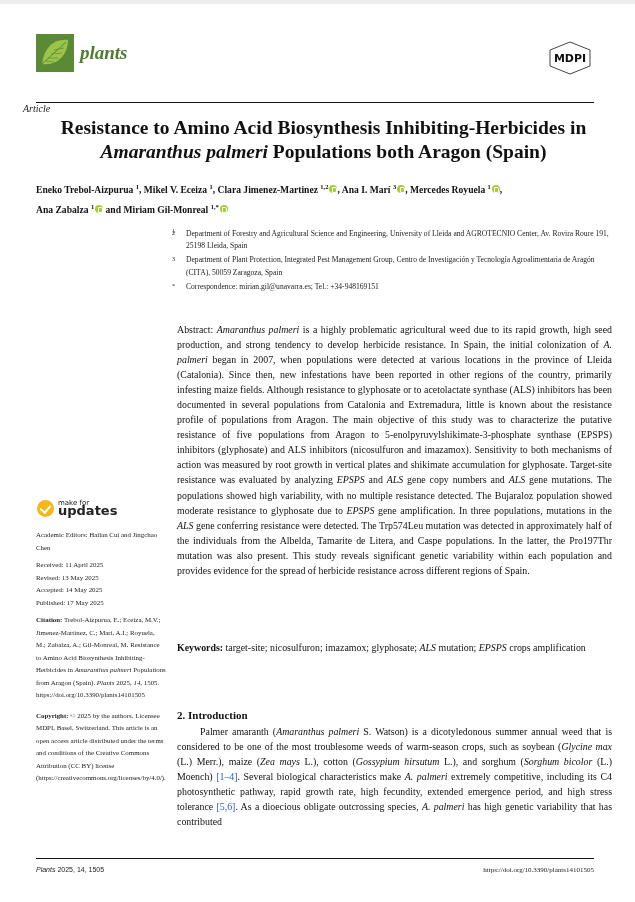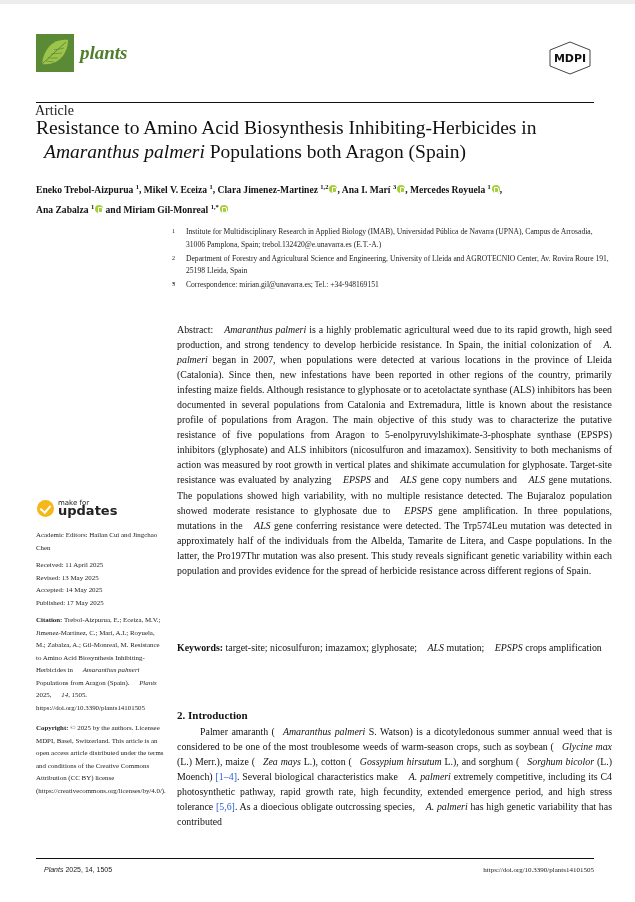--- a/index.html
+++ b/index.html
@@ -5,35 +5,35 @@
   * { box-sizing: border-box; margin: 0; padding: 0; }
   html, body { width: 635px; height: 902px; background: #ffffff; overflow: hidden; }
   body { font-family: "DejaVu Serif", "Liberation Serif", serif; color: #111; position: relative; }
   .topbar { position: absolute; left: 0; top: 0; width: 635px; height: 4px; background: #ededed; }
   .header { position: absolute; left: 36px; top: 32px; width: 558px; height: 72px; }
   .journal-logo { position: absolute; left: 0; top: 2px; width: 38px; height: 38px; background: #5a8a36; overflow: hidden; }
   .journal-name { position: absolute; left: 44px; top: 10px; font-family: "Liberation Serif", serif; font-style: italic; font-weight: bold; font-size: 19px; color: #4f7d2c; }
   .mdpi-logo { position: absolute; right: 0; top: 8px; width: 48px; height: 36px; }
   .header-rule { position: absolute; left: 0; top: 70px; width: 558px; height: 1px; background: #111; }
 
-  .article-type { position: absolute; left: 35px; top: 103px; font-family: "Liberation Serif", serif; font-size: 14px; color: #222; }
+  .article-type { position: absolute; left: 23px; top: 103px; font-family: "Liberation Serif", serif; font-style: italic; font-size: 10px; color: #222; }
   .title { position: absolute; left: 36px; top: 116px; width: 575px; font-family: "Liberation Serif", serif; font-size: 19.5px; line-height: 24px; color: #111; }
   .title .it { font-style: italic; }
   .authors { position: absolute; left: 36px; top: 178px; width: 575px; font-family: "Liberation Serif", serif; font-weight: bold; font-size: 9.6px; line-height: 17px; color: #111; }
   .authors sup { font-size: 6.5px; vertical-align: 4px; font-weight: bold; }
   .orcid { display: inline-block; width: 8px; height: 8px; border-radius: 50%; background: #a6ce39; vertical-align: 0px; margin-left: 1px; position: relative; }
   .orcid::after { content: ""; position: absolute; left: 2.5px; top: 2px; width: 3px; height: 4px; border: 0.8px solid #fff; border-radius: 0 2px 2px 0; }
 
   .affils { position: absolute; left: 172px; top: 226px; width: 440px; font-family: "Liberation Serif", serif; font-size: 7.6px; line-height: 12.5px; color: #222; }
   .affil { position: relative; padding-left: 14px; margin-bottom: 1.5px; }
   .affil .num { position: absolute; left: 0; top: -1px; font-size: 6px; }
 
   .abstract { position: absolute; left: 177px; top: 322px; width: 435px; font-family: "Liberation Serif", serif; font-size: 9.9px; line-height: 15.05px; text-align: justify; color: #111; }
   .abstract b { font-weight: normal; }
-  .it { font-style: italic; margin-left: 8px; }
+  .it { font-style: italic; }
 
   .keywords { position: absolute; left: 177px; top: 640px; width: 435px; font-family: "Liberation Serif", serif; font-size: 9.9px; line-height: 15px; text-align: justify; }
 
   .section-title { position: absolute; left: 177px; top: 709px; font-family: "Liberation Serif", serif; font-weight: bold; font-size: 11px; }
   .intro { position: absolute; left: 177px; top: 724px; width: 435px; font-family: "Liberation Serif", serif; font-size: 9.9px; line-height: 15.05px; text-align: justify; text-indent: 23px; }
   .cite { color: #2a5bd7; }
 
   .sidebar { position: absolute; left: 36px; top: 497px; width: 130px; font-family: "Liberation Serif", serif; font-size: 6.9px; line-height: 12.5px; color: #222; }
   .check-updates { position: relative; height: 24px; margin-bottom: 8px; }
   .check-icon { position: absolute; left: 1px; top: 3px; width: 17px; height: 17px; border-radius: 50%; background: #f5b818; }
@@ -67,31 +67,31 @@
       <path d="M4 10 L24 2 L44 10 L44 26 L24 34 L4 26 Z" fill="none" stroke="#444" stroke-width="1"></path>
       <rect x="6" y="11" width="36" height="14" fill="#fff"></rect>
       <text x="24" y="22" text-anchor="middle" font-family="DejaVu Sans, sans-serif" font-weight="bold" font-size="11" fill="#111">MDPI</text>
     </svg>
   </div>
   <div class="header-rule"></div>
 </div>
 
 <div class="article-type">Article</div>
 
-<h1 class="title" style="font-weight:normal;">
+<h1 class="title" style="font-weight:bold;text-align:center;">
   <span>Resistance to Amino Acid Biosynthesis Inhibiting-Herbicides in</span><br>
   <span class="it">Amaranthus palmeri</span><span> Populations both Aragon (Spain)</span>
 </h1>
 
 <div class="authors" id="authors"><span>Eneko Trebol-Aizpurua </span><sup>1</sup>, <span>Mikel V. Eceiza </span><sup>1</sup>, <span>Clara Jimenez-Martinez </span><sup>1,2</sup><span class="orcid"></span>, <span>Ana I. Marí </span><sup>3</sup><span class="orcid"></span>, <span>Mercedes Royuela </span><sup>1</sup><span class="orcid"></span>, <br><span>Ana Zabalza </span><sup>1</sup><span class="orcid"></span> and <span>Miriam Gil-Monreal </span><sup>1,*</sup><span class="orcid"></span></div>
 
 <div class="affils" id="affils">
-    <div class="affil"><span class="num">1</span><span>Institute for Multidisciplinary Research in Applied Biology (IMAB), Universidad Pública de Navarra (UPNA), Campus de Arrosadia, 31006 Pamplona, Spain; trebol.132420@e.unavarra.es (E.T.-A.)</span></div>
+    <div class="affil"><span class="num">1</span></div>
     <div class="affil"><span class="num">2</span><span>Department of Forestry and Agricultural Science and Engineering, University of Lleida and AGROTECNIO Center, Av. Rovira Roure 191, 25198 Lleida, Spain</span></div>
-    <div class="affil"><span class="num">3</span></div>
+    <div class="affil"><span class="num">3</span><span>Department of Plant Protection, Integrated Pest Management Group, Centro de Investigación y Tecnología Agroalimentaria de Aragón (CITA), 50059 Zaragoza, Spain</span></div>
     <div class="affil"><span class="num">*</span><span>Correspondence: mirian.gil@unavarra.es; Tel.: +34-948169151</span></div>
   </div>
 
 <div class="sidebar">
   <div class="check-updates">
     <span class="check-icon"></span>
     <span class="check-text">
       <span>make for</span><br>
       <span class="u">updates</span>
     </span>

